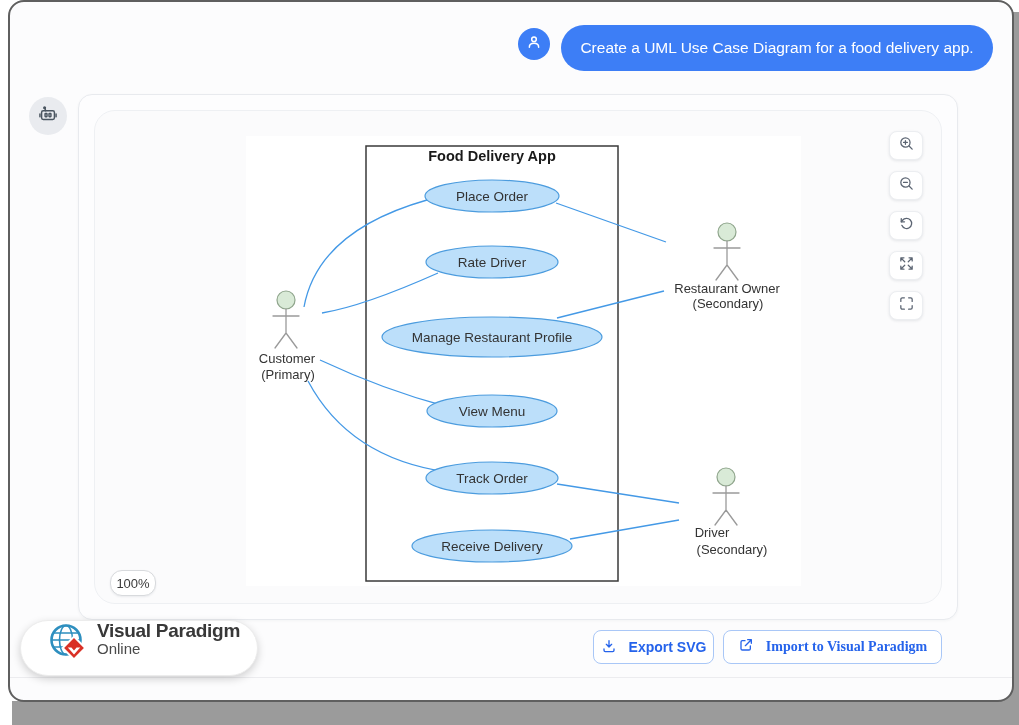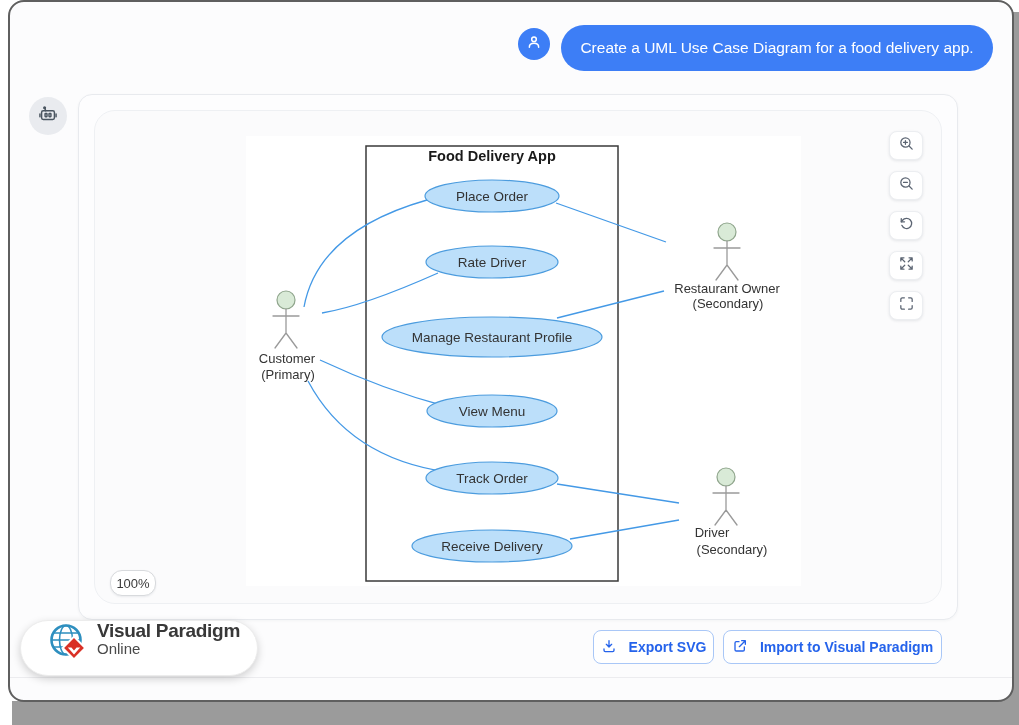--- a/index.html
+++ b/index.html
@@ -36,21 +36,21 @@
   
   .footer-divider { position:absolute; left:0; top:675px; width:1002px; height:1px; background:#ececef; }
   .logo-pill { position:absolute; left:20px; top:620px; width:238px; height:56px; background:#ffffff; border:1px solid #ececec; border-radius:28px; box-shadow:0 3px 8px rgba(0,0,0,.18); display:flex; padding-left:26px; cursor:pointer; }
   .logo-text { margin-left:8px; line-height:1.05; }
   .logo-line1 { font-size:19px; font-weight:bold; color:#383838; letter-spacing:-.3px; }
   .logo-line2 { font-size:15px; color:#4a4a4a; }
 
   .footer-btn { position:absolute; top:628px; height:34px; background:#ffffff; border:1px solid #a9c7f7; border-radius:8px; color:var(--btn-blue); font-size:14px; font-weight:600; display:flex; align-items:center; justify-content:center; gap:12px; cursor:pointer; font-family:"Liberation Sans",sans-serif; }
   .footer-btn svg { stroke:var(--btn-blue); }
   .btn-export { left:583px; width:121px; }
-  .btn-import { left:713px; width:219px; }
+  .btn-import { left:713px; width:219px;font-family:Liberation Serif, serif; }
 </style>
 </head>
 <body>
 
 <div class="stage">
   <div class="shadow-right"></div>
   <div class="shadow-bottom"></div>
 
   <div class="window">
 

